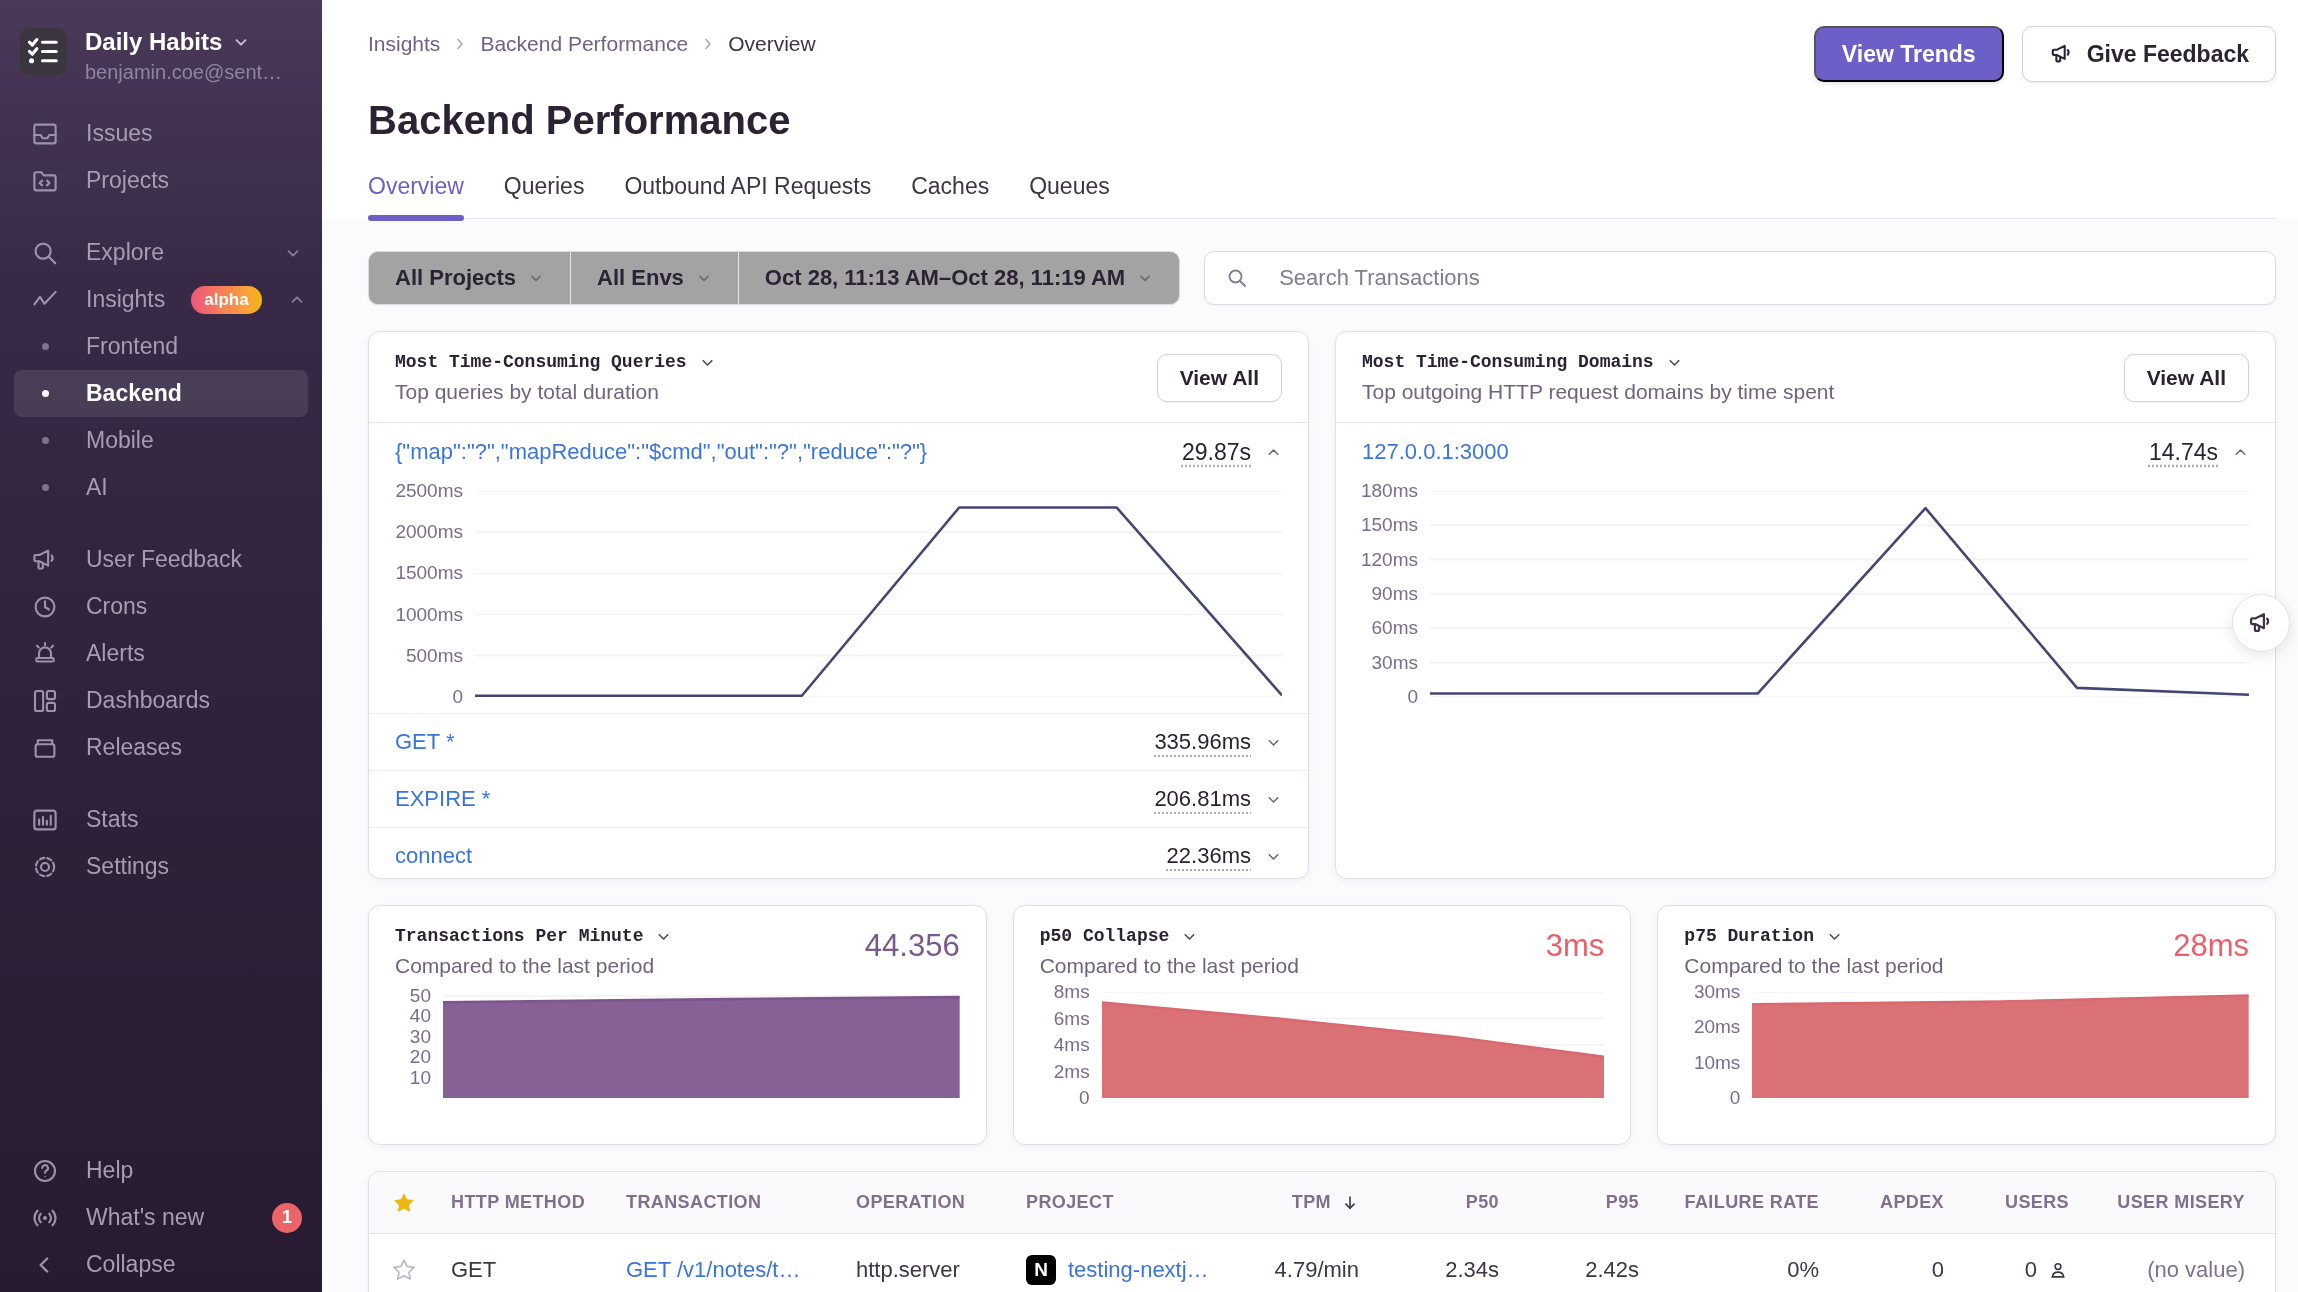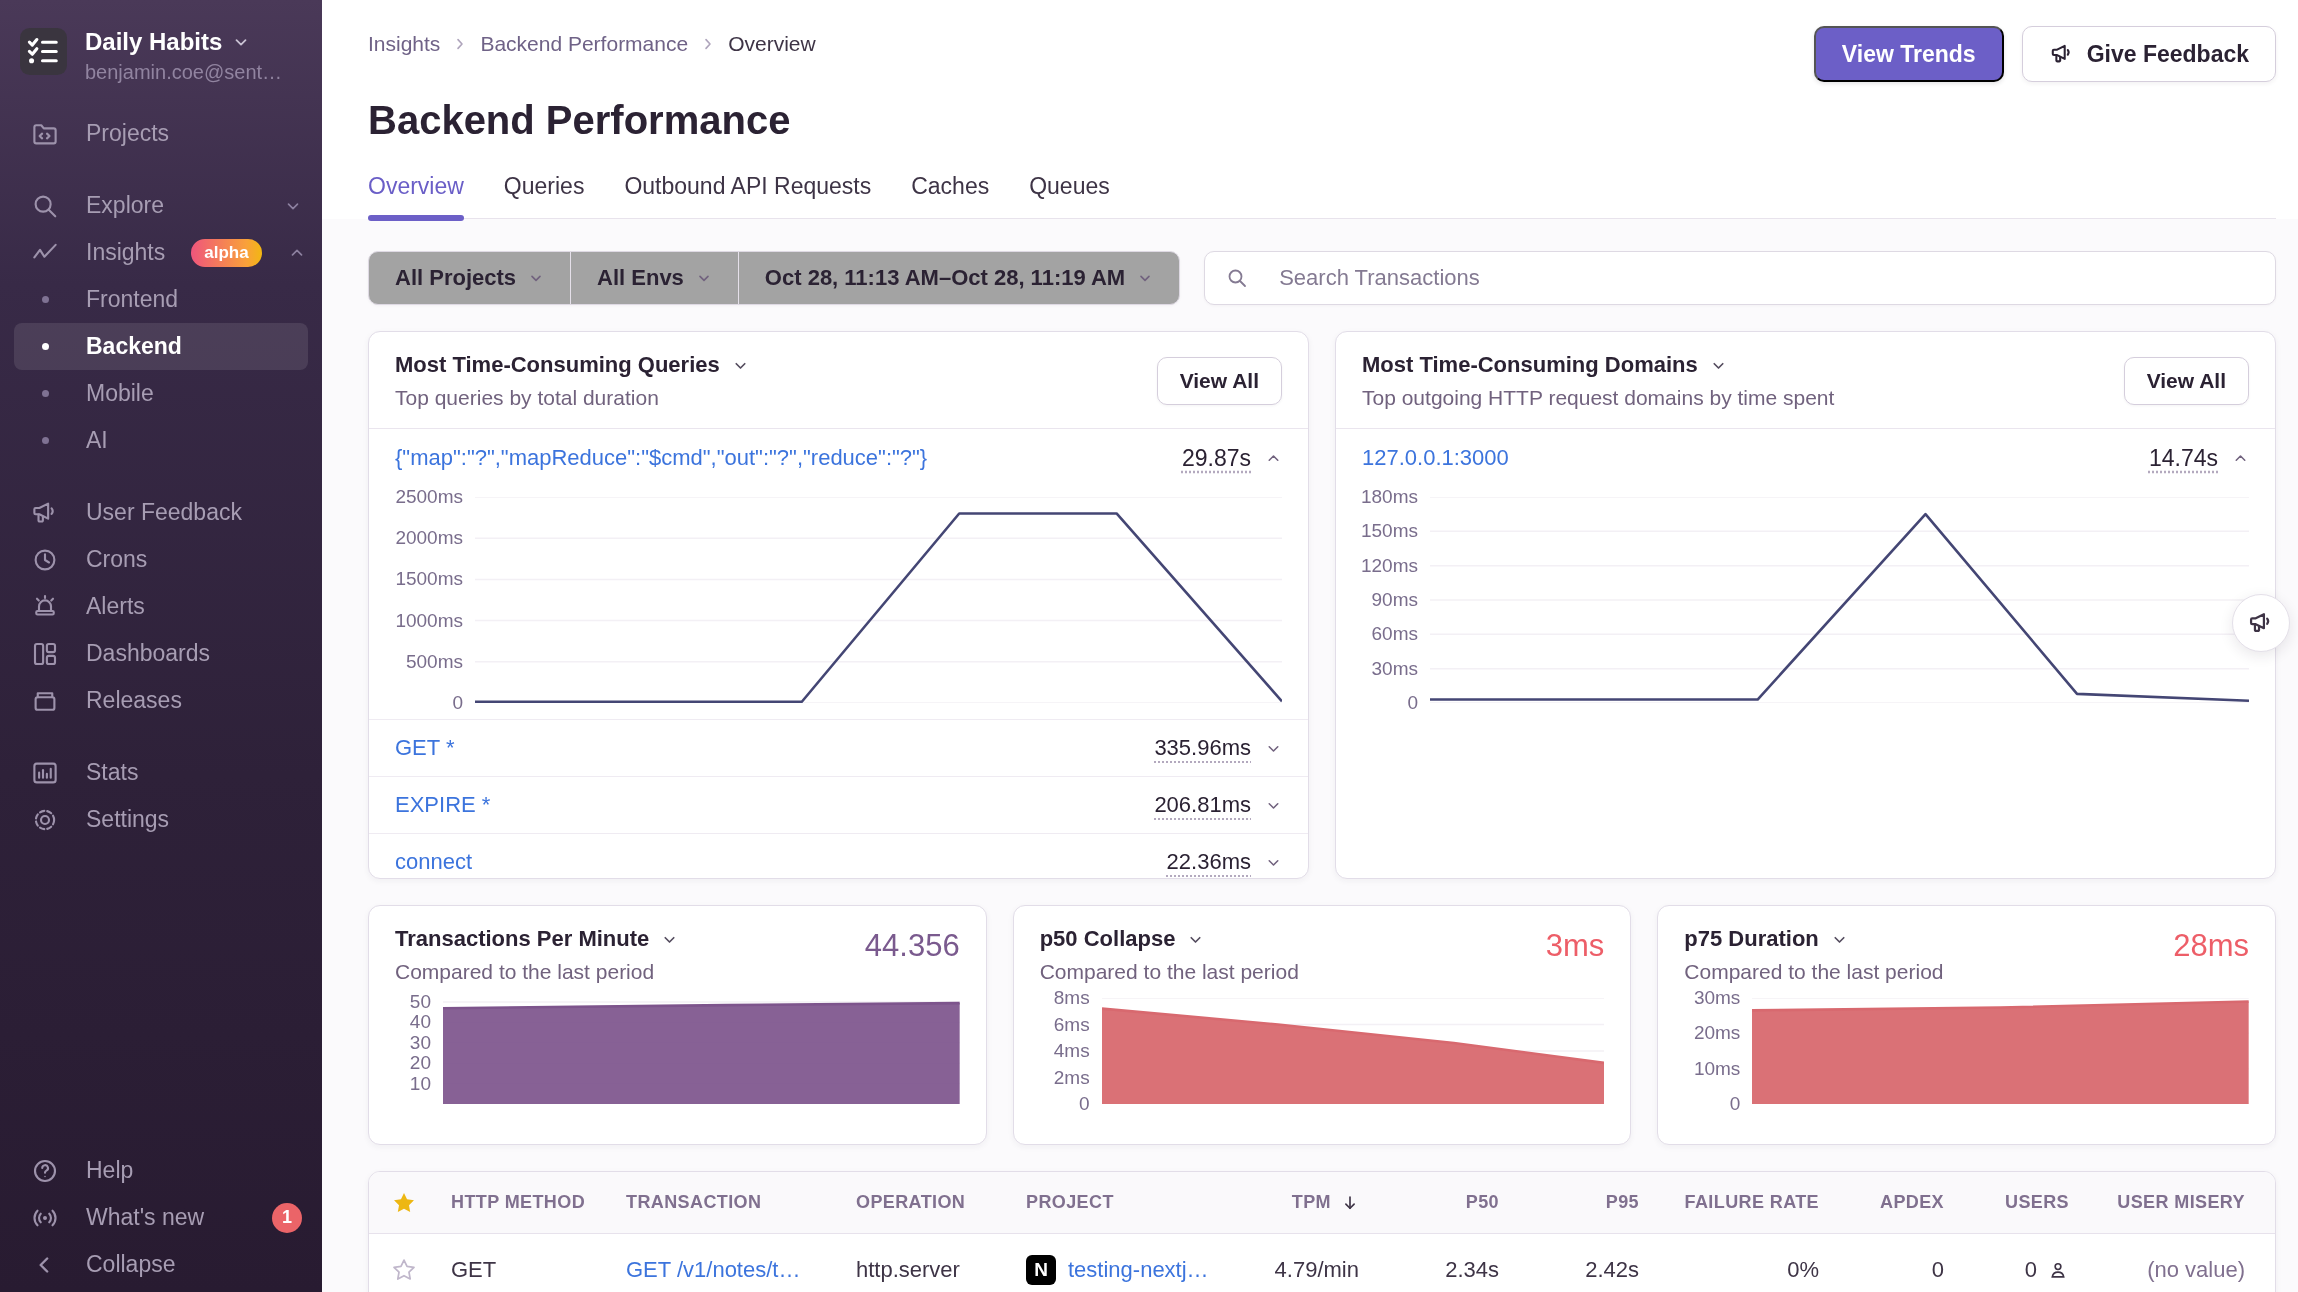--- a/index.html
+++ b/index.html
@@ -65,21 +65,21 @@
   .search-box { flex:1; display:flex; align-items:center; gap:30px; background:#FFFFFF; border:1px solid #DED9E3; border-radius:10px; height:54px; padding:0 20px; box-shadow:0 1px 3px rgba(43,34,51,0.04); }
   .search-box input { border:none; outline:none; flex:1; font-size:22px; font-family:inherit; color:#2B2233; background:transparent; }
   .search-box input::placeholder { color:#847A92; }
 
   
   .card { background:#FFFFFF; border:1px solid #E2DDE8; border-radius:12px; box-shadow:0 2px 6px rgba(43,34,51,0.05); }
   .cards-row1 { display:flex; gap:26px; margin-top:26px; }
   .cards-row1 .card { flex:1; height:548px; display:flex; flex-direction:column; overflow:hidden; }
   .card-head { display:flex; align-items:center; justify-content:space-between; padding:20px 26px 18px 26px; border-bottom:1px solid #EAE5EE; }
   .card-title-row { display:flex; align-items:center; gap:12px; cursor:pointer; }
-  .card-title { font-size:22px; font-weight:700; color:#2B2233; }
+  .card-title { font-size:18px; font-weight:700; color:#2B2233;font-family:Liberation Mono, monospace; }
   .card-sub { font-size:21px; color:#71627E; margin-top:8px; }
   .view-all { height:48px; padding:0 22px; display:flex; align-items:center; background:#fff; border:1px solid #D5CEDC; border-radius:10px; font-size:21px; font-weight:700; color:#2B2233; cursor:pointer; box-shadow:0 1px 3px rgba(43,34,51,0.05); }
   .panel-row { display:flex; align-items:center; justify-content:space-between; padding:0 26px; height:57px; flex:none; }
   .panel-row .link { font-size:22px; color:#3C74DD; cursor:pointer; white-space:nowrap; overflow:hidden; text-overflow:ellipsis; }
   .row-value { display:flex; align-items:center; gap:14px; cursor:pointer; }
   .row-value .val { font-size:22px; color:#2B2233; text-decoration:underline dotted; text-decoration-color:#B3A9BE; text-underline-offset:6px; }
   .panel-row.bordered { border-top:1px solid #EFEBF2; }
   .chart { display:flex; position:relative; }
   .chart-tall { height:206px; margin:10px 26px 16px 10px; }
   .chart-short { height:106px; margin-top:14px; }
@@ -140,20 +140,29 @@
         </span>
       </span>
       <span class="org-email" style="display:block">benjamin.coe@sent…</span>
     </span>
   </div>
 
   <nav class="nav">
     <div class="nav-item">
       <span class="nav-icon">
         <svg viewBox="0 0 24 24" width="30" height="30" fill="none" stroke="currentColor" stroke-width="1.7" stroke-linecap="round" stroke-linejoin="round">
+            <rect x="3.5" y="4.5" width="17" height="15" rx="1.5"></rect>
+            <path d="M3.5 12.8h5l1.6 2.6h3.8l1.6-2.6h5"></path>
+          </svg>
+      </span>
+      <span class="nav-label">Issues</span>
+    </div>
+    <div class="nav-item">
+      <span class="nav-icon">
+        <svg viewBox="0 0 24 24" width="30" height="30" fill="none" stroke="currentColor" stroke-width="1.7" stroke-linecap="round" stroke-linejoin="round">
             <path d="M3.5 6.5A1.5 1.5 0 0 1 5 5h4l2 2.5h8A1.5 1.5 0 0 1 20.5 9v9a1.5 1.5 0 0 1-1.5 1.5H5A1.5 1.5 0 0 1 3.5 18z"></path>
             <path d="M9.7 11.7 7.7 13.6l2 1.9"></path>
             <path d="M13.6 11.7l2 1.9-2 1.9"></path>
           </svg>
       </span>
       <span class="nav-label">Projects</span>
     </div>
 
     <div class="nav-gap"></div>
 

